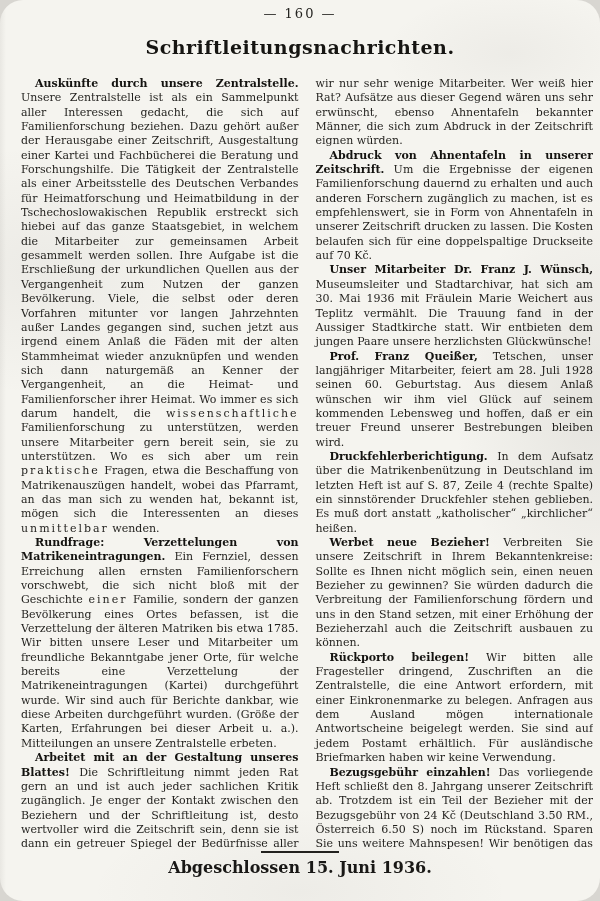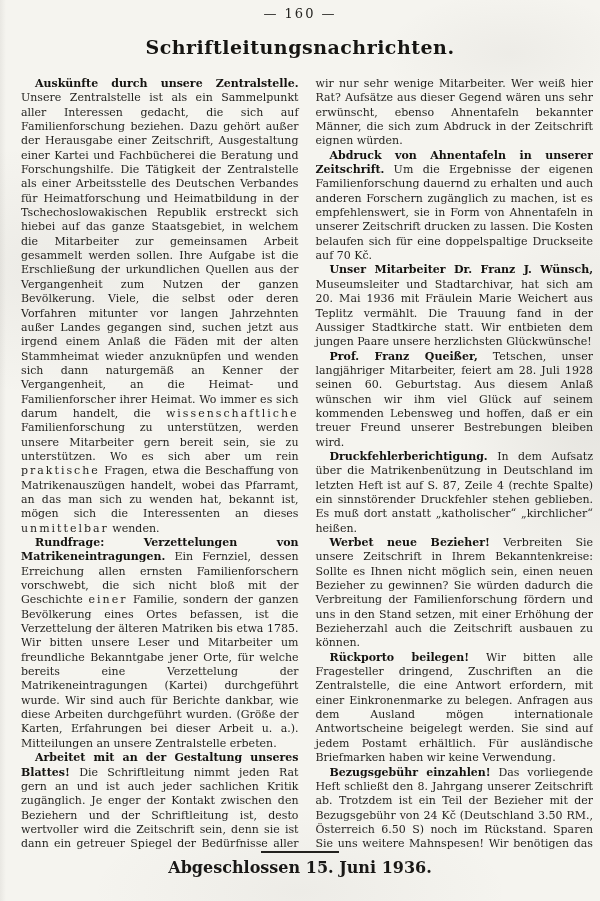--- a/index.html
+++ b/index.html
@@ -13,20 +13,21 @@
     width: 600px; height: 901px;
     overflow: hidden;
     color: #1e1d1b;
     background:
       radial-gradient(ellipse 260px 180px at 8% 30%, rgba(90,85,80,0.06), transparent 70%),
       radial-gradient(ellipse 200px 300px at 99% 45%, rgba(90,85,80,0.10), transparent 70%),
       radial-gradient(ellipse 300px 120px at 50% 99%, rgba(90,85,80,0.05), transparent 70%),
       radial-gradient(ellipse 180px 90px at 85% 6%, rgba(90,85,80,0.05), transparent 70%),
       linear-gradient(to right, rgba(70,65,60,0.07), transparent 6px),
       #f5f4ef;
+    border-radius: 23px;
   }
   .page-number {
     position: absolute; top: 6px; left: 0; right: 0;
     text-align: center;
     font-size: 13px; letter-spacing: 2px;
     color: #242320;
   }
   .page-title {
     position: absolute; top: 36px; left: 0; right: 0;
     text-align: center;
@@ -71,21 +72,21 @@
   <div class="page-title">Schriftleitungsnachrichten.</div>
   <div class="columns">
     <div class="column">
         <p class="para"><span class="lead">Auskünfte durch unsere Zentralstelle.</span><span class="n"> Unsere Zentralstelle ist als ein Sammelpunkt aller Interessen gedacht, die sich auf Familienforschung beziehen. Dazu gehört außer der Herausgabe einer Zeitschrift, Ausgestaltung einer Kartei und Fachbücherei die Beratung und Forschungshilfe. Die Tätigkeit der Zentralstelle als einer Arbeitsstelle des Deutschen Verbandes für Heimatforschung und Heimatbildung in der Tschechoslowakischen Republik erstreckt sich hiebei auf das ganze Staatsgebiet, in welchem die Mitarbeiter zur gemeinsamen Arbeit gesammelt werden sollen. Ihre Aufgabe ist die Erschließung der urkundlichen Quellen aus der Vergangenheit zum Nutzen der ganzen Bevölkerung. Viele, die selbst oder deren Vorfahren mitunter vor langen Jahrzehnten außer Landes gegangen sind, suchen jetzt aus irgend einem Anlaß die Fäden mit der alten Stammheimat wieder anzuknüpfen und wenden sich dann naturgemäß an Kenner der Vergangenheit, an die Heimat- und Familienforscher ihrer Heimat. Wo immer es sich darum handelt, die </span><span class="sp">wissenschaftliche</span><span class="n"> Familienforschung zu unterstützen, werden unsere Mitarbeiter gern bereit sein, sie zu unterstützen. Wo es sich aber um rein </span><span class="sp">praktische</span><span class="n"> Fragen, etwa die Beschaffung von Matrikenauszügen handelt, wobei das Pfarramt, an das man sich zu wenden hat, bekannt ist, mögen sich die Interessenten an dieses </span><span class="sp">unmittelbar</span><span class="n"> wenden.</span></p>
         <p class="para"><span class="lead">Rundfrage: Verzettelungen von Matrikeneintragungen.</span><span class="n"> Ein Fernziel, dessen Erreichung allen ernsten Familienforschern vorschwebt, die sich nicht bloß mit der Geschichte </span><span class="sp">einer</span><span class="n"> Familie, sondern der ganzen Bevölkerung eines Ortes befassen, ist die Verzettelung der älteren Matriken bis etwa 1785. Wir bitten unsere Leser und Mitarbeiter um freundliche Bekanntgabe jener Orte, für welche bereits eine Verzettelung der Matrikeneintragungen (Kartei) durchgeführt wurde. Wir sind auch für Berichte dankbar, wie diese Arbeiten durchgeführt wurden. (Größe der Karten, Erfahrungen bei dieser Arbeit u. a.). Mitteilungen an unsere Zentralstelle erbeten.</span></p>
         <p class="para"><span class="lead">Arbeitet mit an der Gestaltung unseres Blattes!</span><span class="n"> Die Schriftleitung nimmt jeden Rat gern an und ist auch jeder sachlichen Kritik zugänglich. Je enger der Kontakt zwischen den Beziehern und der Schriftleitung ist, desto wertvoller wird die Zeitschrift sein, denn sie ist dann ein getreuer Spiegel der Bedürfnisse aller unserer Forscher. Schließt Euch daher enger an unsere Zeitschrift und die Zentrale an!</span></p>
       </div>
     <div class="column">
         <p class="para cont"><span class="n">wir nur sehr wenige Mitarbeiter. Wer weiß hier Rat? Aufsätze aus dieser Gegend wären uns sehr erwünscht, ebenso Ahnentafeln bekannter Männer, die sich zum Abdruck in der Zeitschrift eignen würden.</span></p>
         <p class="para"><span class="lead">Abdruck von Ahnentafeln in unserer Zeitschrift.</span><span class="n"> Um die Ergebnisse der eigenen Familienforschung dauernd zu erhalten und auch anderen Forschern zugänglich zu machen, ist es empfehlenswert, sie in Form von Ahnentafeln in unserer Zeitschrift drucken zu lassen. Die Kosten belaufen sich für eine doppelspaltige Druckseite auf 70 Kč.</span></p>
-        <p class="para"><span class="lead">Unser Mitarbeiter Dr. Franz J. Wünsch,</span><span class="n"> Museumsleiter und Stadtarchivar, hat sich am 20. Mai 1936 mit Fräulein Marie Weichert aus Teplitz vermählt. Die Trauung fand in der Aussiger Stadtkirche statt. Wir entbieten dem jungen Paare unsere herzlichsten Glückwünsche!</span></p>
+        <p class="para"><span class="lead">Unser Mitarbeiter Dr. Franz J. Wünsch,</span><span class="n"> Museumsleiter und Stadtarchivar, hat sich am 30. Mai 1936 mit Fräulein Marie Weichert aus Teplitz vermählt. Die Trauung fand in der Aussiger Stadtkirche statt. Wir entbieten dem jungen Paare unsere herzlichsten Glückwünsche!</span></p>
         <p class="para"><span class="lead">Prof. Franz Queißer,</span><span class="n"> Tetschen, unser langjähriger Mitarbeiter, feiert am 28. Juli 1928 seinen 60. Geburtstag. Aus diesem Anlaß wünschen wir ihm viel Glück auf seinem kommenden Lebensweg und hoffen, daß er ein treuer Freund unserer Bestrebungen bleiben wird.</span></p>
         <p class="para"><span class="lead">Druckfehlerberichtigung.</span><span class="n"> In dem Aufsatz über die Matrikenbenützung in Deutschland im letzten Heft ist auf S. 87, Zeile 4 (rechte Spalte) ein sinnstörender Druckfehler stehen geblieben. Es muß dort anstatt „katholischer“ „kirchlicher“ heißen.</span></p>
         <p class="para"><span class="lead">Werbet neue Bezieher!</span><span class="n"> Verbreiten Sie unsere Zeitschrift in Ihrem Bekanntenkreise: Sollte es Ihnen nicht möglich sein, einen neuen Bezieher zu gewinnen? Sie würden dadurch die Verbreitung der Familienforschung fördern und uns in den Stand setzen, mit einer Erhöhung der Bezieherzahl auch die Zeitschrift ausbauen zu können.</span></p>
         <p class="para"><span class="lead">Rückporto beilegen!</span><span class="n"> Wir bitten alle Fragesteller dringend, Zuschriften an die Zentralstelle, die eine Antwort erfordern, mit einer Einkronenmarke zu belegen. Anfragen aus dem Ausland mögen internationale Antwortscheine beigelegt werden. Sie sind auf jedem Postamt erhältlich. Für ausländische Briefmarken haben wir keine Verwendung.</span></p>
         <p class="para"><span class="lead">Bezugsgebühr einzahlen!</span><span class="n"> Das vorliegende Heft schließt den 8. Jahrgang unserer Zeitschrift ab. Trotzdem ist ein Teil der Bezieher mit der Bezugsgebühr von 24 Kč (Deutschland 3.50 RM., Österreich 6.50 S) noch im Rückstand. Sparen Sie uns weitere Mahnspesen! Wir benötigen das Geld dringend zur Bezahlung der Druckerei! Erlagscheine lagen der letzten Mahnung bei.</span></p>
       </div>
   </div>
   <div class="footer">
     <div class="footer-rule"></div>
     <div class="footer-text">Abgeschlossen 15. Juni 1936.</div>

